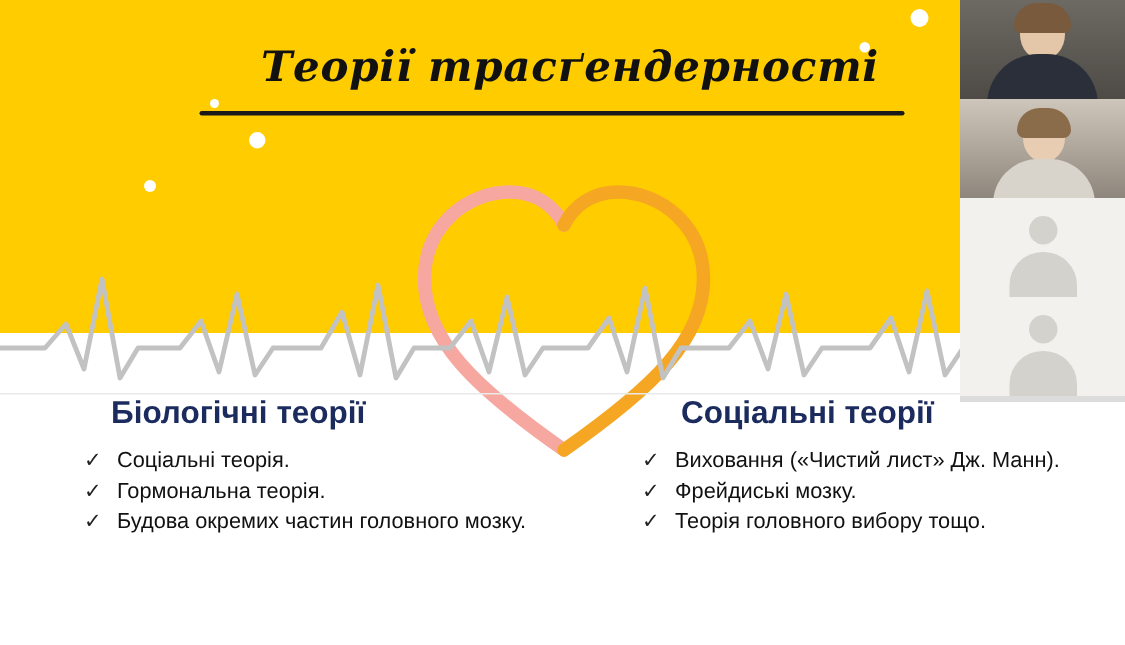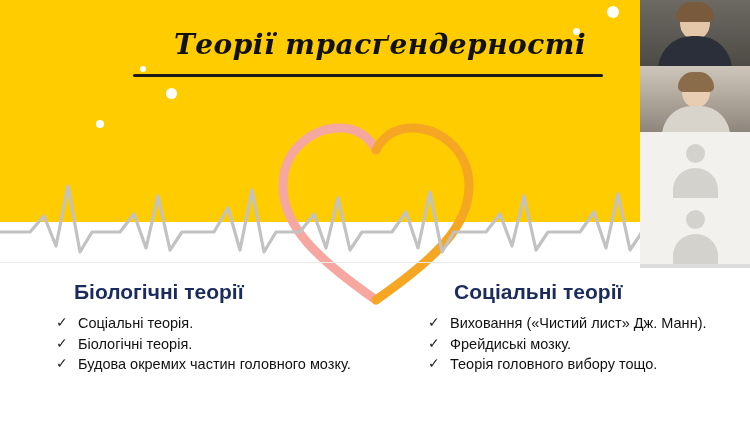--- a/index.html
+++ b/index.html
@@ -76,21 +76,21 @@
     left: 0;
     top: 0;
     width: 750px;
     height: 430px;
     pointer-events: none;
   }
 
   
   .col {
     position: absolute;
-    top: 280px;
+    top: 264px;
   }
   #col-left { left: 48px; width: 330px; }
   #col-right { left: 420px; width: 330px; }
 
   .col-heading {
     font-family: "Liberation Sans", sans-serif;
     font-weight: bold;
     font-size: 21px;
     color: #1b2b5e;
     margin: 0 0 10px 0;
@@ -223,21 +223,21 @@
 
     <div class="col" id="col-left">
       <div class="col-heading">Біологічні теорії</div>
       <ul class="bullets">
         <li>
           <span class="tick">✓</span>
           <span>Соціальні теорія.</span>
         </li>
         <li>
           <span class="tick">✓</span>
-          <span>Біологічні теорія.</span>
+          <span>Гормональна теорія.</span>
         </li>
         <li>
           <span class="tick">✓</span>
           <span>Будова окремих частин головного мозку.</span>
         </li>
       </ul>
     </div>
 
     <div class="col" id="col-right">
       <div class="col-heading">Соціальні теорії</div>

